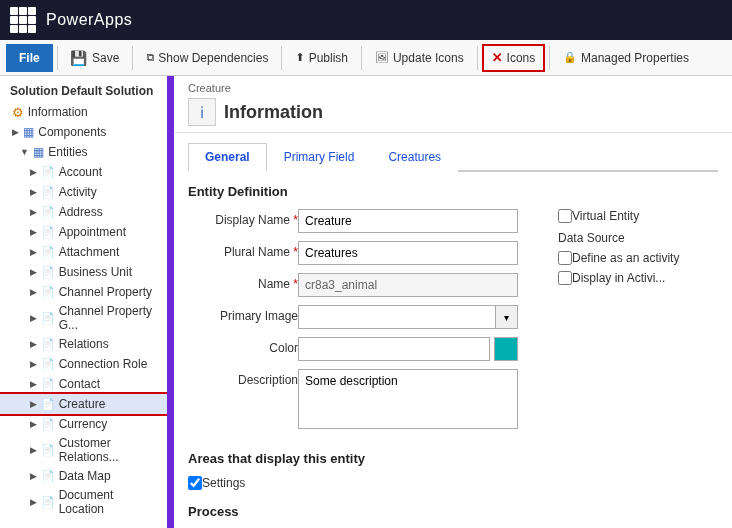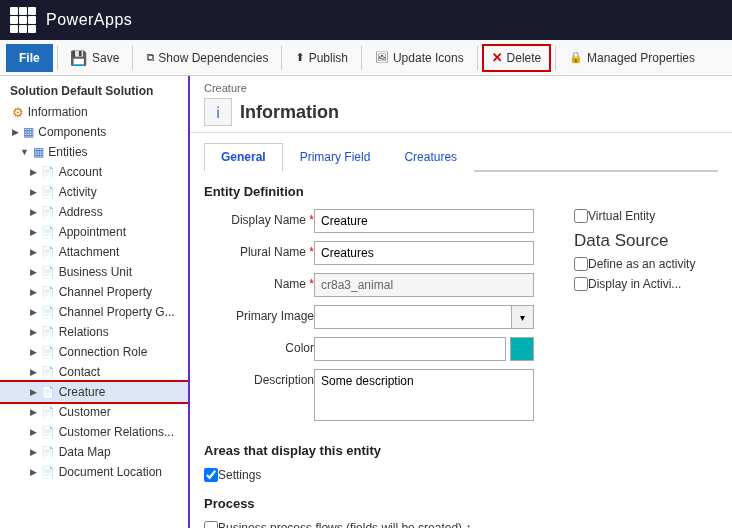--- a/index.html
+++ b/index.html
@@ -67,23 +67,23 @@
     .toolbar-separator { width: 1px; height: 24px; background: #ccc; margin: 0 2px; }
 
     
     .main-area {
       display: flex;
       height: calc(528px - 40px - 36px);
     }
 
     
     .sidebar {
-      width: 190px;
+      width: 174px;
       background: white;
-      border-right: 2px solid #6d28d9;
+      border-right: 7px solid #6d28d9;
       overflow-y: auto;
       flex-shrink: 0;
     }
     .sidebar-header {
       padding: 8px 10px 4px;
       font-weight: bold;
       font-size: 12px;
       color: #333;
     }
     .sidebar-item {
@@ -216,21 +216,21 @@
       font-size: 10px;
     }
     .color-swatch {
       width: 24px; height: 24px;
       background: #00b0b0;
       border: 1px solid #aaa;
       margin-left: 4px;
     }
     .description-input {
       width: 220px;
-      height: 52px;
+      height: 60px;
       border: 1px solid #aaa;
       padding: 4px 6px;
       font-size: 12px;
       resize: none;
       font-family: inherit;
     }
     .form-main-cols {
       display: flex;
       gap: 20px;
     }
@@ -244,21 +244,21 @@
       align-items: center;
       margin-bottom: 6px;
       font-size: 12px;
       color: #333;
     }
     .checkbox-row input[type=checkbox] {
       width: 14px; height: 14px;
       cursor: pointer;
     }
     .right-label {
-      font-size: 17px;
+      font-size: 12px;
       color: #333;
       margin-bottom: 4px;
       margin-top: 8px;
     }
 
     
     .areas-section { margin-top: 14px; }
     .process-section { margin-top: 14px; }
 
     
@@ -302,21 +302,21 @@
     <span>Publish</span>
   </button>
   <div class="toolbar-separator"></div>
   <button class="toolbar-btn">
     <span style="font-size:11px;">🖼</span>
     <span>Update Icons</span>
   </button>
   <div class="toolbar-separator"></div>
   <button class="toolbar-btn delete-btn">
     <span style="color:#cc0000; font-size:13px; font-weight:bold;">✕</span>
-    <span>Delete</span>
+    <span>Icons</span>
   </button>
   <div class="toolbar-separator"></div>
   <button class="toolbar-btn">
     <span style="font-size:11px;">🔒</span>
     <span>Managed Properties</span>
   </button>
 </div>
 
 <div class="main-area">
 
@@ -397,21 +397,21 @@
     </div>
 
     <div class="sidebar-item indent-2 highlighted" style="outline: 2px solid #cc0000;">
       <span class="chevron">▶</span>
       <span style="font-size:11px;">📄</span>
       <span>Creature</span>
     </div>
     <div class="sidebar-item indent-2">
       <span class="chevron">▶</span>
       <span style="font-size:11px;">📄</span>
-      <span>Customer</span>
+      <span>Currency</span>
     </div>
     <div class="sidebar-item indent-2">
       <span class="chevron">▶</span>
       <span style="font-size:11px;">📄</span>
       <span>Customer Relations...</span>
     </div>
     <div class="sidebar-item indent-2">
       <span class="chevron">▶</span>
       <span style="font-size:11px;">📄</span>
       <span>Data Map</span>

